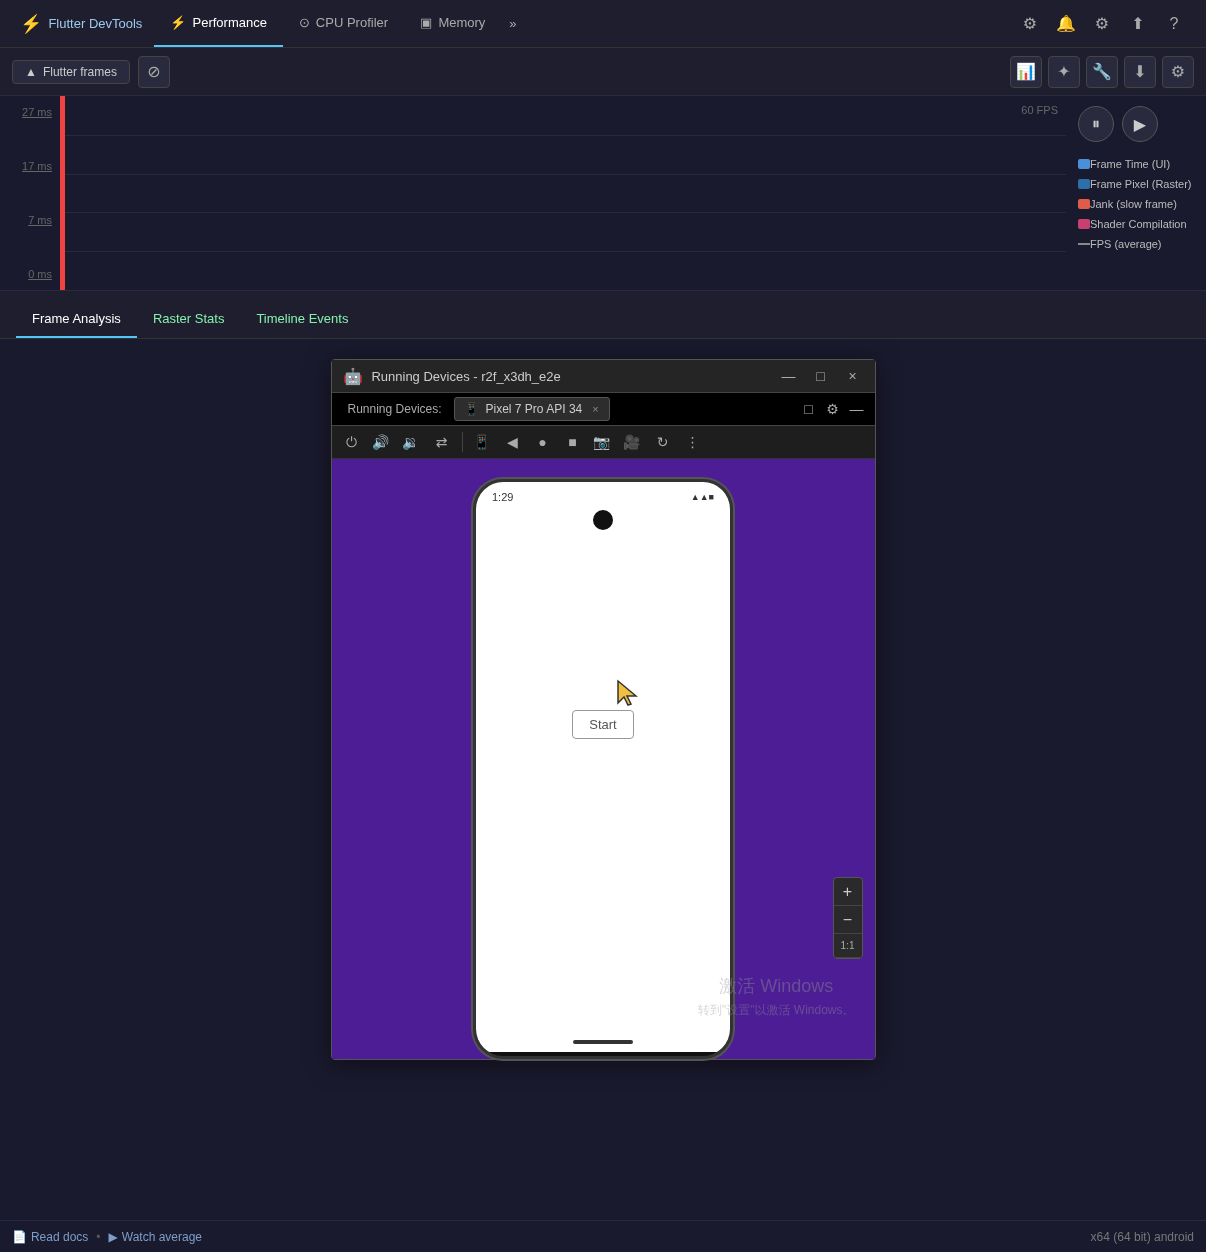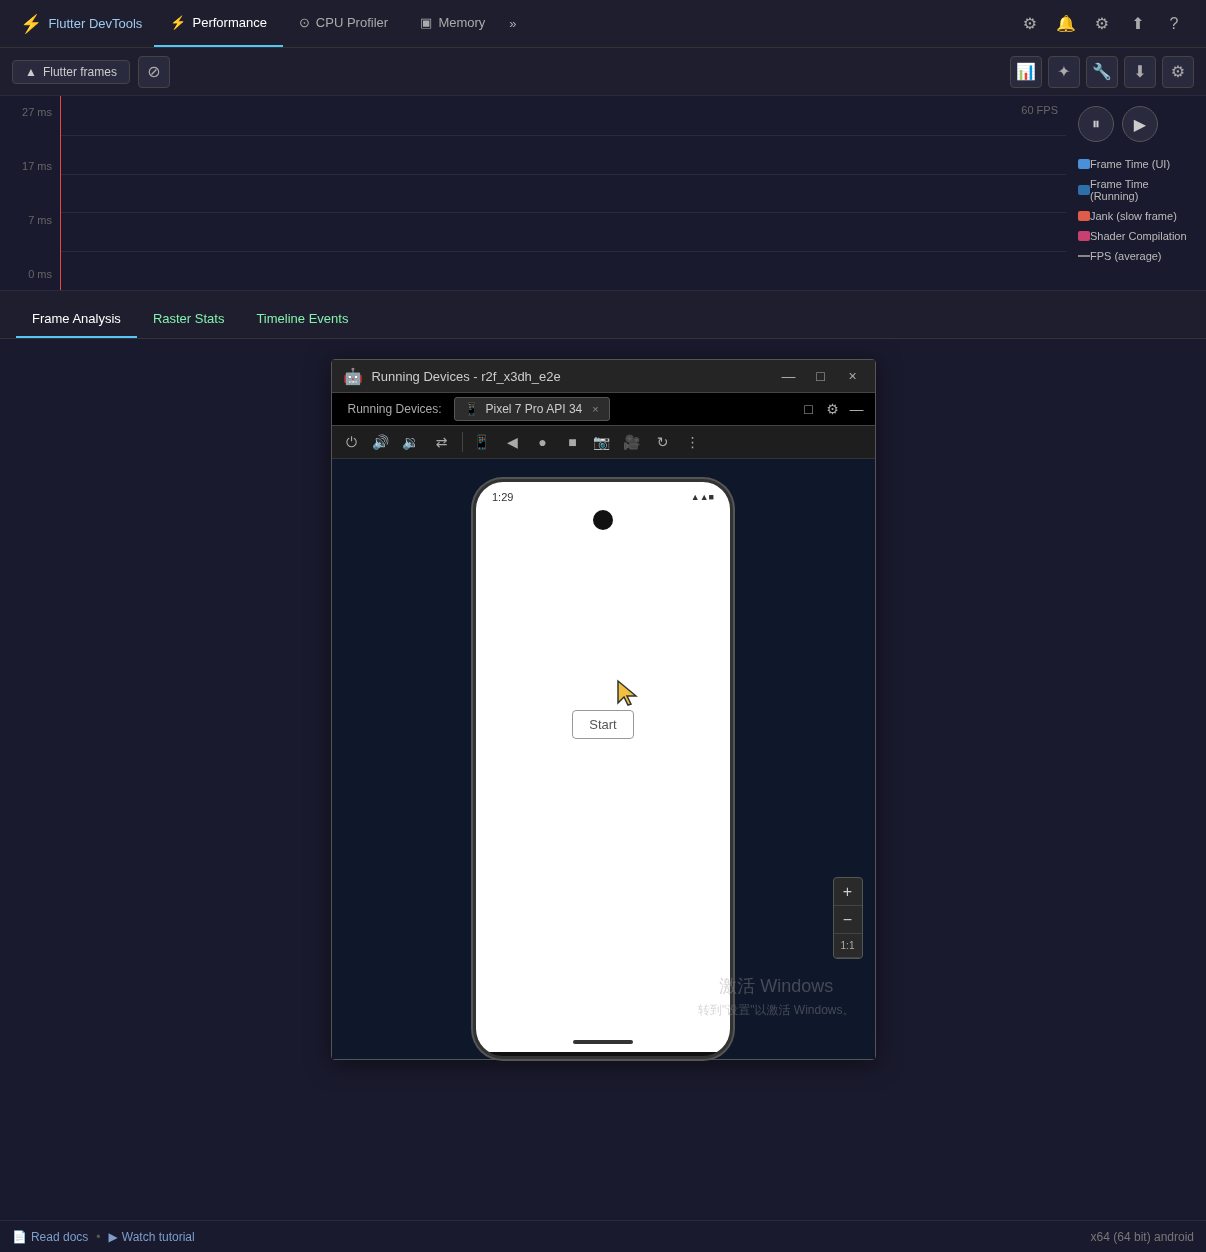--- a/index.html
+++ b/index.html
@@ -129,26 +129,27 @@
     }
     .chart-y-axis {
       width: 60px;
       display: flex;
       flex-direction: column;
       justify-content: space-between;
       padding: 10px 8px 10px 0;
       text-align: right;
       font-size: 11px;
       color: #666;
+      text-decoration: underline;
     }
     .chart-main {
       flex: 1;
       position: relative;
       overflow: hidden;
-      border-left: 1px solid #ef4444;
+      border-left: 5px solid #ef4444;
     }
     .chart-grid {
       position: absolute;
       top: 0; left: 0; right: 0; bottom: 0;
     }
     .chart-grid-line {
       position: absolute;
       left: 0; right: 0;
       height: 1px;
       background: #2a2a3e;
@@ -325,21 +326,21 @@
     }
     .win-tool-sep {
       width: 1px;
       height: 20px;
       background: #444;
       margin: 0 2px;
     }
 
     
     .emulator-container {
-      background: #0f172a;
+      background: #4c1d95;
       padding: 20px 4px 0;
       display: flex;
       justify-content: center;
       min-height: 600px;
       position: relative;
     }
     .phone-frame {
       width: 260px;
       background: #111;
       border-radius: 30px;
@@ -587,21 +588,21 @@
       <div class="play-btn">
         <span>▶</span>
       </div>
     </div>
     <div class="legend-item">
       <div class="legend-color" style="background:#4a90d9;"></div>
       <span>Frame Time (UI)</span>
     </div>
     <div class="legend-item">
       <div class="legend-color" style="background:#2d6fa8;"></div>
-      <span>Frame Time (Running)</span>
+      <span>Frame Pixel (Raster)</span>
     </div>
     <div class="legend-item">
       <div class="legend-color" style="background:#e05c4a;"></div>
       <span>Jank (slow frame)</span>
     </div>
     <div class="legend-item">
       <div class="legend-color" style="background:#c94070;"></div>
       <span>Shader Compilation</span>
     </div>
     <div class="legend-item">
@@ -723,17 +724,17 @@
 </div>
 
 <div class="status-bar">
   <a class="status-link">
     <span>📄</span>
     <span>Read docs</span>
   </a>
   <span class="status-dot">•</span>
   <a class="status-link">
     <span>▶</span>
-    <span>Watch tutorial</span>
+    <span>Watch average</span>
   </a>
   <div class="status-spacer"></div>
   <span class="status-platform">x64 (64 bit) android</span>
 </div>
 
 </body></html>

